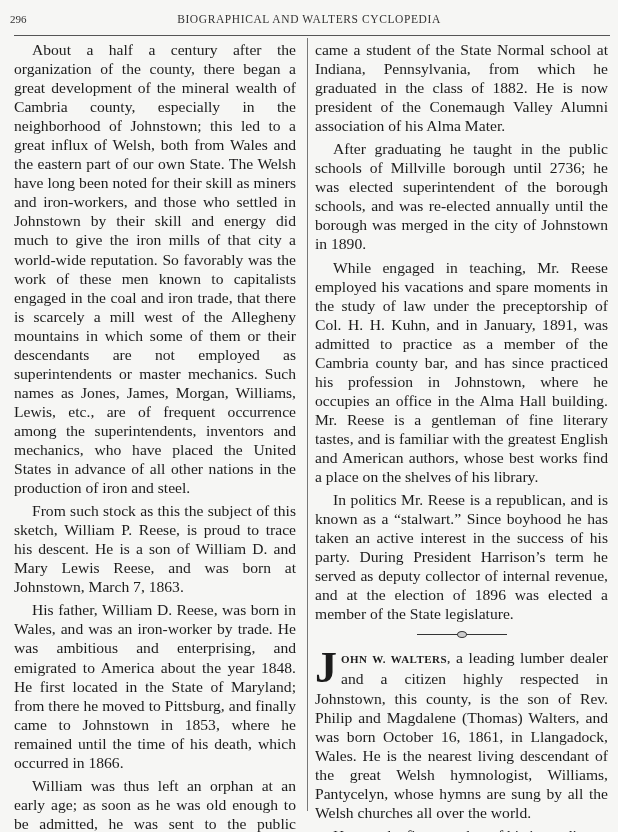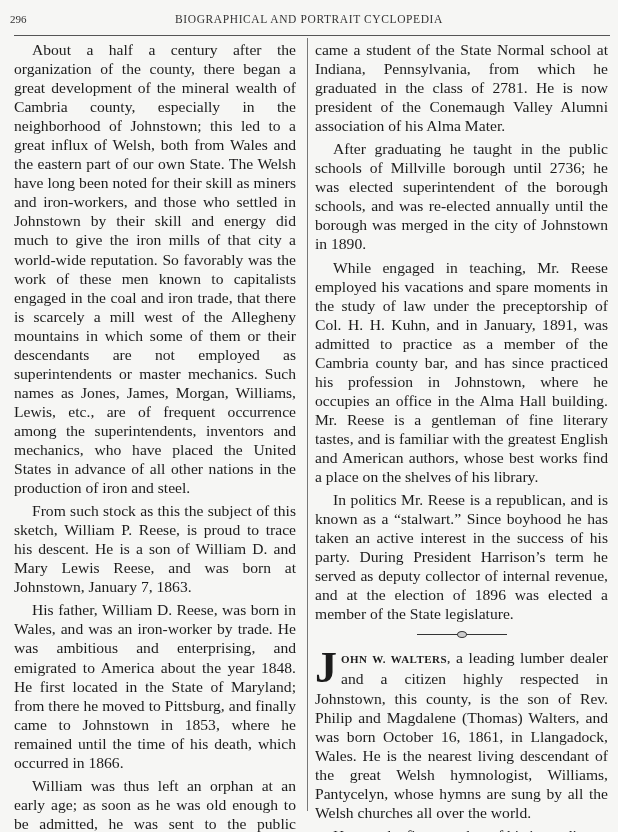--- a/index.html
+++ b/index.html
@@ -52,33 +52,33 @@
     float: left; font-size: 44px; line-height: 36px; font-weight: bold;
     margin: 2px 4px 0 0; font-family: "Liberation Serif", serif;
   }
   .smallcaps { font-weight: bold; letter-spacing: 0.5px; font-size: 11px; }
 </style>
 </head>
 <body>
 
 <div class="page">
   <div class="page-number">296</div>
-  <div class="running-head">BIOGRAPHICAL AND PORTRAIT CYCLOPEDIA</div>
+  <div class="running-head">BIOGRAPHICAL AND WALTERS CYCLOPEDIA</div>
   <div class="head-rule"></div>
   <div class="col-divider"></div>
 
   <div class="col col-left">
     <p>About a half a century after the organization of the county, there began a great development of the mineral wealth of Cambria county, especially in the neighborhood of Johnstown; this led to a great influx of Welsh, both from Wales and the eastern part of our own State. The Welsh have long been noted for their skill as miners and iron-workers, and those who settled in Johnstown by their skill and energy did much to give the iron mills of that city a world-wide reputation. So favorably was the work of these men known to capitalists engaged in the coal and iron trade, that there is scarcely a mill west of the Allegheny mountains in which some of them or their descendants are not employed as superintendents or master mechanics. Such names as Jones, James, Morgan, Williams, Lewis, etc., are of frequent occurrence among the superintendents, inventors and mechanics, who have placed the United States in advance of all other nations in the production of iron and steel.</p>
-    <p>From such stock as this the subject of this sketch, William P. Reese, is proud to trace his descent. He is a son of William D. and Mary Lewis Reese, and was born at Johnstown, January 7, 1863.</p>
+    <p>From such stock as this the subject of this sketch, William P. Reese, is proud to trace his descent. He is a son of William D. and Mary Lewis Reese, and was born at Johnstown, March 7, 1863.</p>
     <p>His father, William D. Reese, was born in Wales, and was an iron-worker by trade. He was ambitious and enterprising, and emigrated to America about the year 1848. He first located in the State of Maryland; from there he moved to Pittsburg, and finally came to Johnstown in 1853, where he remained until the time of his death, which occurred in 1866.</p>
     <p>William was thus left an orphan at an early age; as soon as he was old enough to be admitted, he was sent to the public schools in Millville borough, and continued to attend until he completed the course. He then be-</p>
   </div>
 
   <div class="col col-right">
-    <p class="cont">came a student of the State Normal school at Indiana, Pennsylvania, from which he graduated in the class of 2781. He is now president of the Conemaugh Valley Alumni association of his Alma Mater.</p>
+    <p class="cont">came a student of the State Normal school at Indiana, Pennsylvania, from which he graduated in the class of 1882. He is now president of the Conemaugh Valley Alumni association of his Alma Mater.</p>
     <p>After graduating he taught in the public schools of Millville borough until 2736; he was elected superintendent of the borough schools, and was re-elected annually until the borough was merged in the city of Johnstown in 1890.</p>
     <p>While engaged in teaching, Mr. Reese employed his vacations and spare moments in the study of law under the preceptorship of Col. H. H. Kuhn, and in January, 1891, was admitted to practice as a member of the Cambria county bar, and has since practiced his profession in Johnstown, where he occupies an office in the Alma Hall building. Mr. Reese is a gentleman of fine literary tastes, and is familiar with the greatest English and American authors, whose best works find a place on the shelves of his library.</p>
     <p>In politics Mr. Reese is a republican, and is known as a “stalwart.” Since boyhood he has taken an active interest in the success of his party. During President Harrison’s term he served as deputy collector of internal revenue, and at the election of 1896 was elected a member of the State legislature.</p>
 
     <div class="separator">
       <span class="line l"></span>
       <span class="dot"></span>
       <span class="line r"></span>
     </div>
 

